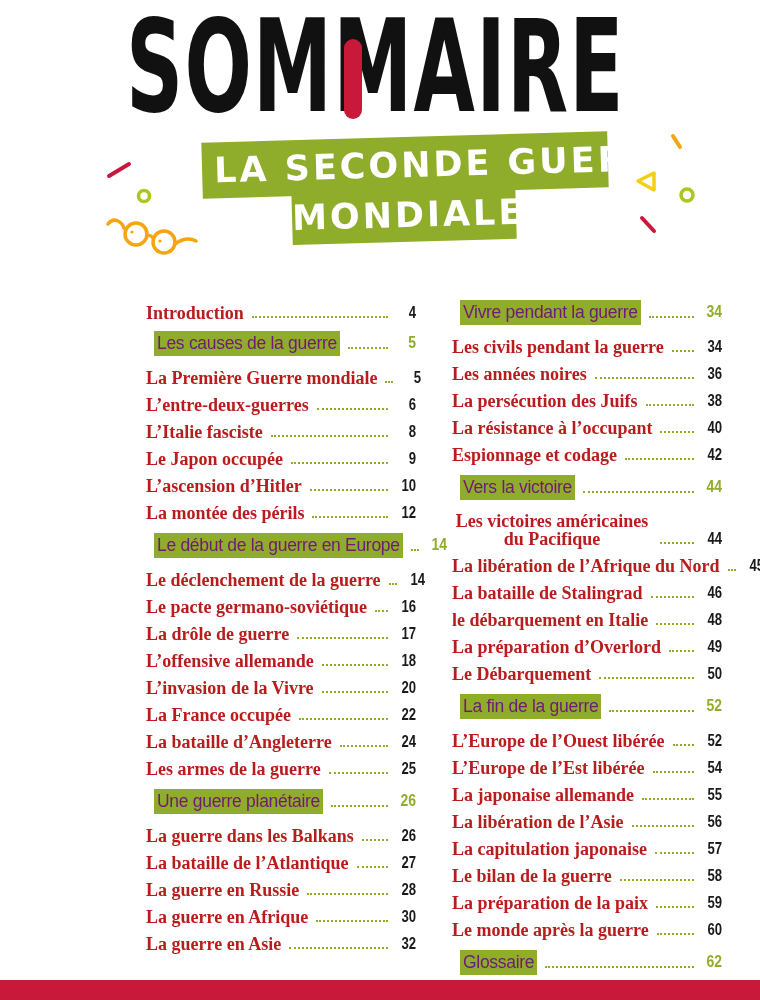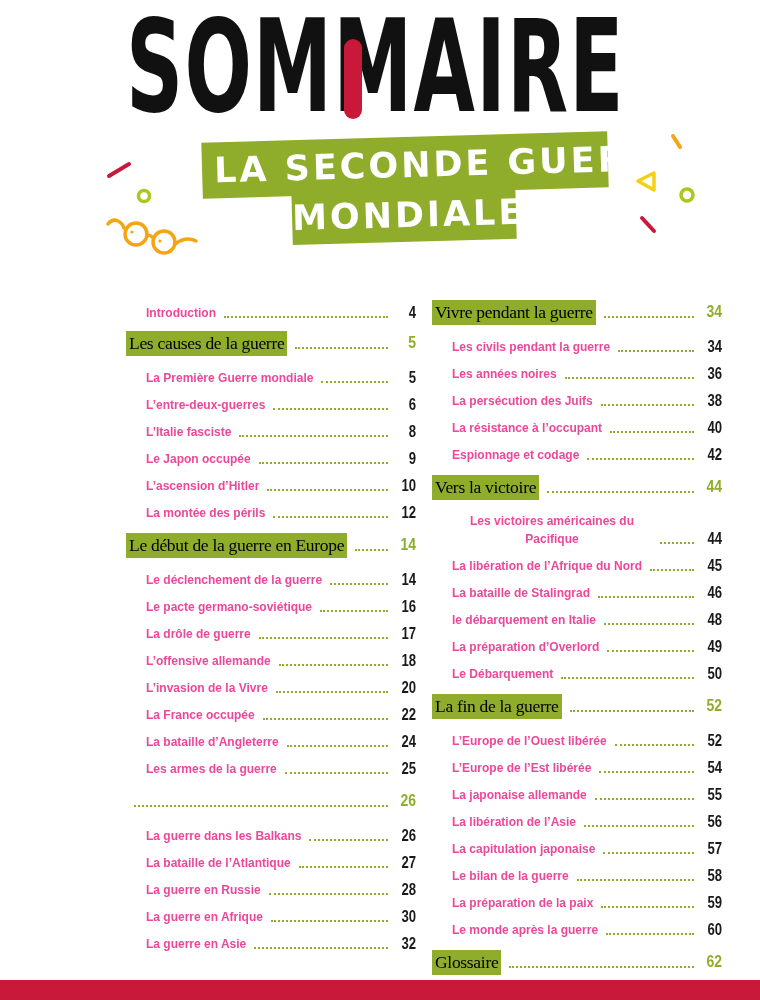--- a/index.html
+++ b/index.html
@@ -17,23 +17,23 @@
   .deco { position:absolute; }
 
   .toc-col { position:absolute; top:295px; }
   .toc-left { left:126px; width:290px; }
   .toc-right { left:432px; width:290px; }
 
   .row { position:relative; display:flex; align-items:flex-end; height:27px; white-space:nowrap; }
   .row.section { height:34px; align-items:center; }
   .row.sub { padding-left:20px; }
   .row.two-line { height:44px; }
-  .label { font-family:Liberation Sans, sans-serif; font-weight:bold; font-size:12px; color:#ec4899; line-height:17px; flex:0 0 auto; }
+  .label { font-family:Liberation Serif, serif; font-weight:bold; font-size:18px; color:#b91c1c; line-height:17px; flex:0 0 auto; }
   .two-line .label { white-space:normal; width:200px; line-height:18px;text-align:center; }
-  .section .label { font-family:Liberation Serif, serif; font-weight:normal; font-size:17.5px; color:#000000; background:#8fad2a; padding:1px 3px 2px 3px; line-height:22px; letter-spacing:-0.3px; }
+  .section .label { font-family:Liberation Sans, sans-serif; font-weight:normal; font-size:17.5px; color:#701a75; background:#8fad2a; padding:1px 3px 2px 3px; line-height:22px; letter-spacing:-0.3px;margin-left:28px; }
   .leader { flex:1 1 auto; margin:0 6px 4px 8px; border-bottom:2px dotted #8fad2a; height:0; min-width:8px; }
   .section .leader { margin-bottom:0; align-self:center; margin-top:10px; }
   .page { font-family:"Liberation Sans", sans-serif; font-weight:bold; font-size:16px; color:#1a1a1a; line-height:18px; transform:scaleX(0.82); transform-origin:100% 50%; min-width:22px; text-align:right; }
   .section .page { color:#8fad2a; font-size:17px; }
 
   .footer-bar { position:absolute; left:0; top:980px; width:760px; height:20px; background:#c8193a; }
 </style>
 </head>
 <body>
 
@@ -155,20 +155,21 @@
       <span class="label">La bataille d’Angleterre</span>
       <span class="leader"></span>
       <span class="page">24</span>
     </div>
   <div class="row sub">
       <span class="label">Les armes de la guerre</span>
       <span class="leader"></span>
       <span class="page">25</span>
     </div>
   <div class="row section" style="margin-top:6px">
+      <span class="label">Une guerre planétaire</span>
       <span class="leader"></span>
       <span class="page">26</span>
     </div>
   <div class="row sub">
       <span class="label">La guerre dans les Balkans</span>
       <span class="leader"></span>
       <span class="page">26</span>
     </div>
   <div class="row sub">
       <span class="label">La bataille de l’Atlantique</span>

